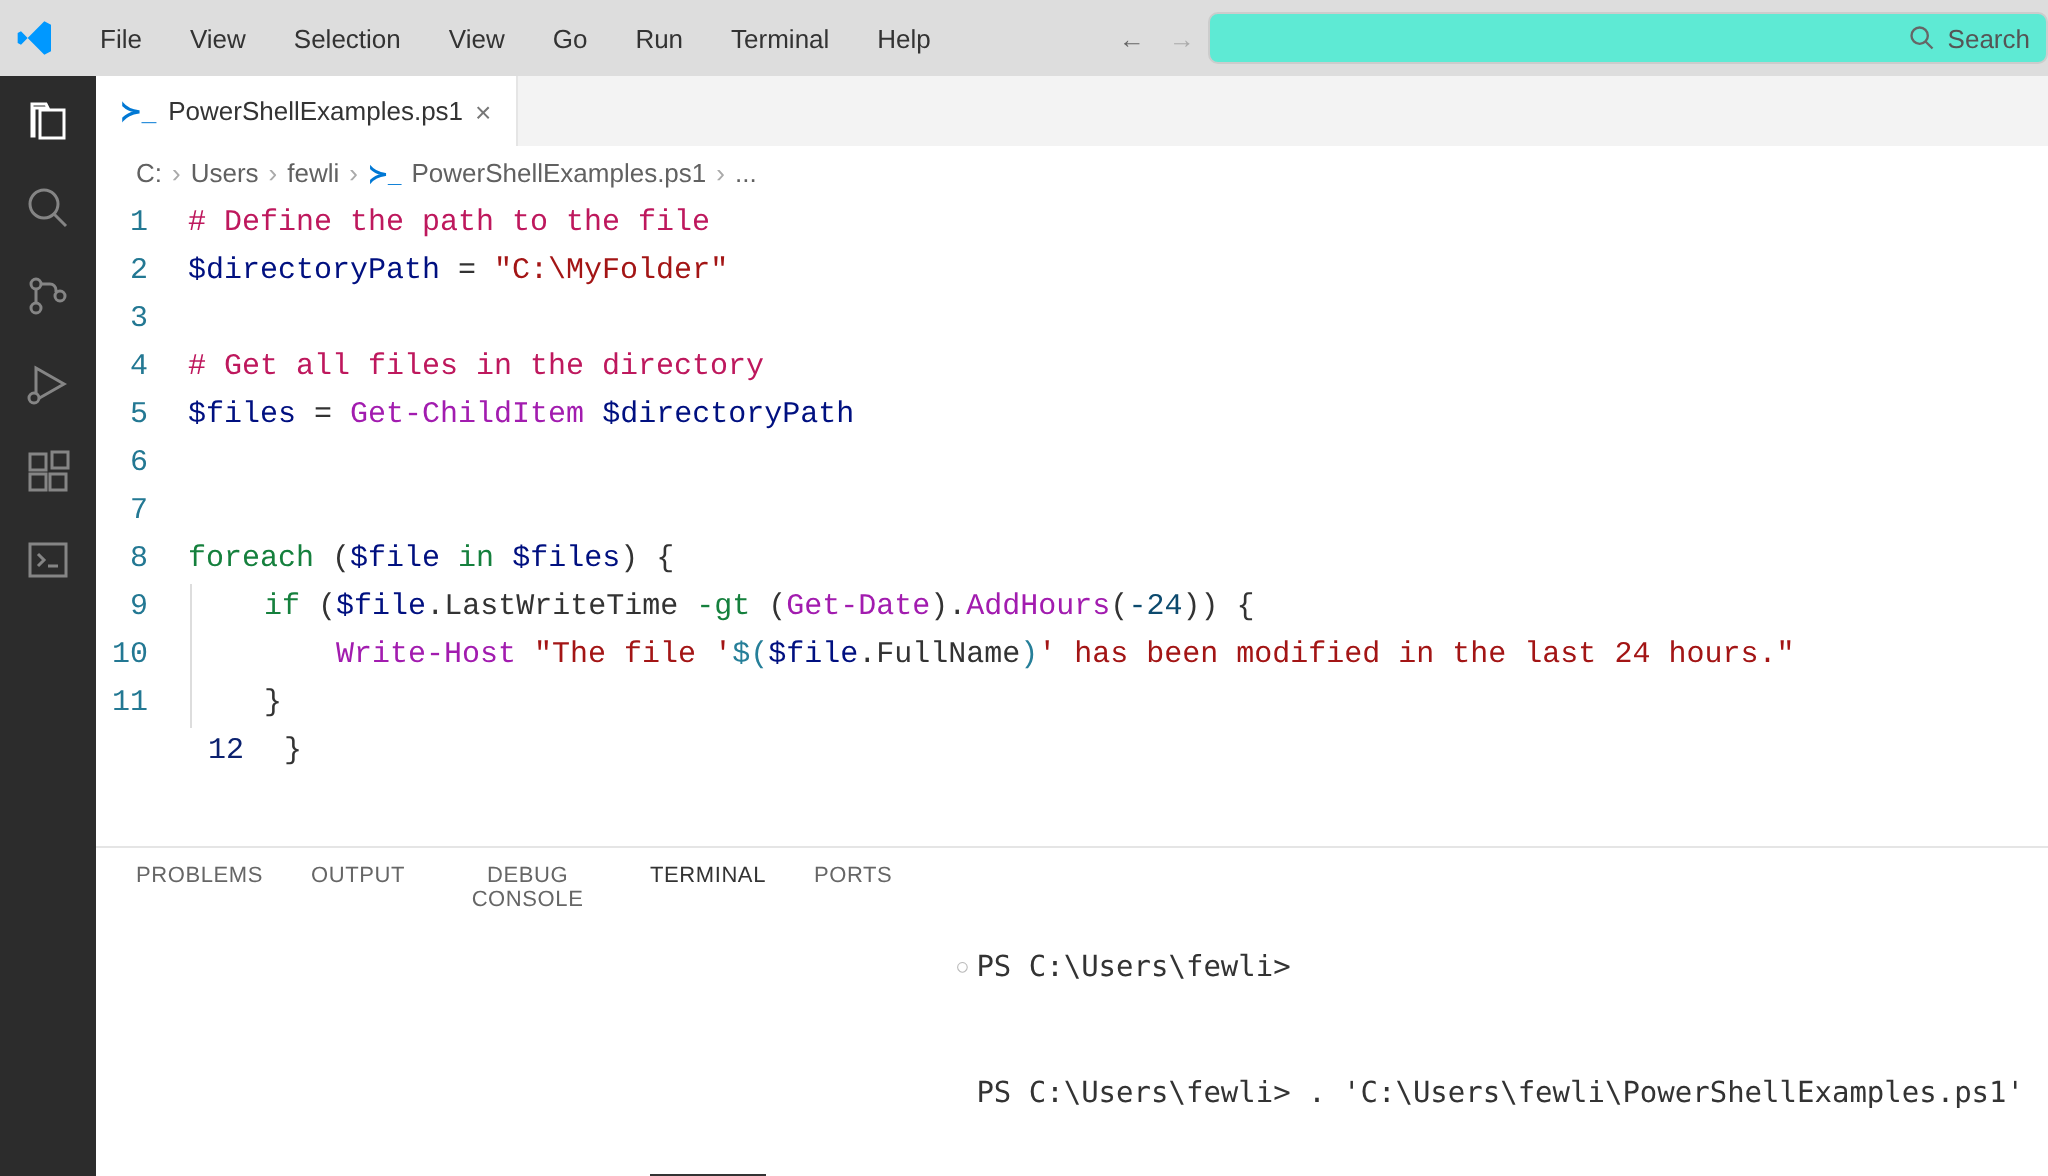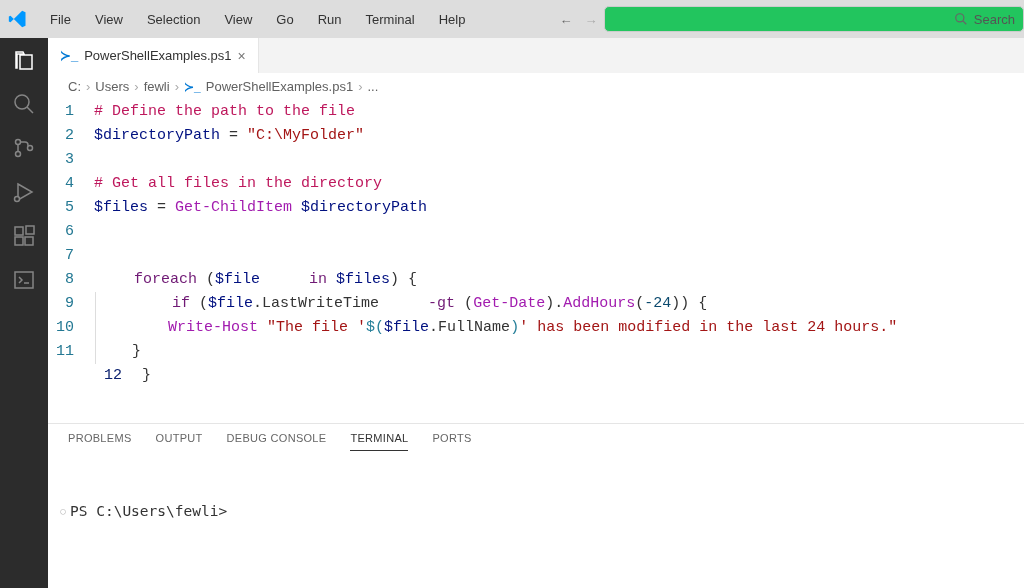--- a/index.html
+++ b/index.html
@@ -1,47 +1,47 @@
 <!DOCTYPE html>
 <html><head>
 <meta charset="utf-8">
 <style>
 * { margin: 0; padding: 0; box-sizing: border-box; }
 body { font-family: "Segoe UI", -apple-system, sans-serif; font-size: 13px; background: #ffffff; color: #333; width: 1024px; height: 588px; overflow: hidden; display: flex; flex-direction: column; }
 .titlebar { height: 38px; background: #dddddd; display: flex; align-items: center; padding-left: 8px; gap: 4px; }
 .titlebar .logo { width: 20px; height: 20px; margin-right: 8px; color:#0098ff; }
 .menu-item { padding: 4px 10px; color: #333; cursor: pointer; border-radius: 4px; }
 .nav-arrows { margin-left: 80px; display: flex; gap: 12px; color: #666; }
-.searchbox { flex: 1; margin-left: 3px; height: 26px; background: #22c55e; border: 1px solid #ccc; border-radius: 5px; display: flex; align-items: center; justify-content: flex-end; padding: 0 8px; color: #555; gap: 6px; }
+.searchbox { flex: 1; margin-left: 3px; height: 26px; background: #5eead4; border: 1px solid #ccc; border-radius: 5px; display: flex; align-items: center; justify-content: flex-end; padding: 0 8px; color: #555; gap: 6px; }
 .main { flex: 1; display: flex; overflow: hidden; }
 .activitybar { width: 48px; background: #2c2c2c; display: flex; flex-direction: column; align-items: center; padding-top: 10px; gap: 20px; }
 .activitybar .aicon { width: 24px; height: 24px; color: #858585; cursor: pointer; }
 .activitybar .aicon.active { color: #fff; }
 .editor-area { flex: 1; display: flex; flex-direction: column; background: #fff; overflow: hidden; }
 .tabbar { height: 35px; background: #f3f3f3; display: flex; align-items: stretch; }
 .tab { display: flex; align-items: center; padding: 0 12px; background: #fff; gap: 6px; border-right: 1px solid #e5e5e5; }
 .tab .psicon { color:#0078d4; font-weight:bold; font-size:13px; }
 .tab .close { color:#777; font-size:14px; }
 .breadcrumb { padding: 6px 20px; color: #616161; font-size: 13px; display: flex; gap: 5px; align-items: center; }
 .breadcrumb .sep { color:#aaa; }
 .breadcrumb .psicon { color:#0078d4; font-weight:bold; font-size:12px; }
 .code { font-family: Consolas, "Courier New", monospace; font-size: 15px; line-height: 24px; padding-left: 0; flex: 1; overflow:hidden; }
 .codeline { display: flex; }
 .lnum { width: 46px; text-align: right; color: #237893; padding-right: 20px; user-select:none; }
 .lnum.cur { color: #0b216f; margin-left: 48px; }
 .codetxt { white-space: pre; }
 .c-comment { color:#be185d; }
 .c-var { color:#001080; }
 .c-str { color:#a31515; }
-.c-kw { color:#701a75;margin-left:40px; }
+.c-kw { color:#15803d; }
 .c-cmd { color:#a21caf; }
 .c-type { color:#267f99; }
 .c-num { color:#0c4a6e; }
 .indent-guide { border-left:1px solid #ddd; display:inline-block; height:24px; vertical-align:top; margin-left:1px; width:0; }
-.panel { border-top: 1px solid #e5e5e5; height: 165px; display:flex; flex-direction:column;text-align:center; }
+.panel { border-top: 1px solid #e5e5e5; height: 165px; display:flex; flex-direction:row;text-align:center; }
 .panel-tabs { display:flex; gap:24px; padding: 8px 20px 0 20px; font-size:11px; letter-spacing:0.3px; color:#666; }
 .ptab { padding-bottom:6px; cursor:pointer; }
 .ptab.active { color:#333; border-bottom:1px solid #333; }
 .terminal { font-family: Consolas, monospace; font-size:14.5px; line-height:21px; padding: 8px 12px 8px 8px; white-space:pre; color:#333; }
 .tline { display:flex; align-items:flex-start; }
 .tdot { width:14px; color:#bbb; font-size:9px; line-height:21px; }
 </style>
 </head>
 <body>
 
@@ -178,19 +178,20 @@
     <div class="panel">
       <div class="panel-tabs">
         <span class="ptab">PROBLEMS</span>
         <span class="ptab">OUTPUT</span>
         <span class="ptab">DEBUG CONSOLE</span>
         <span class="ptab active">TERMINAL</span>
         <span class="ptab">PORTS</span>
       </div>
       <div class="terminal">
         <div class="tline"><span class="tdot">○</span><span>PS C:\Users\fewli&gt;</span></div>
+        <div class="tline"><span class="tdot"> </span><span>PS C:\Users\fewli&gt; . 'C:\Users\fewli\PowerShellExamples.ps1'</span></div>
         
         
         
       </div>
     </div>
   </div>
 </div>
 
 </body></html>

